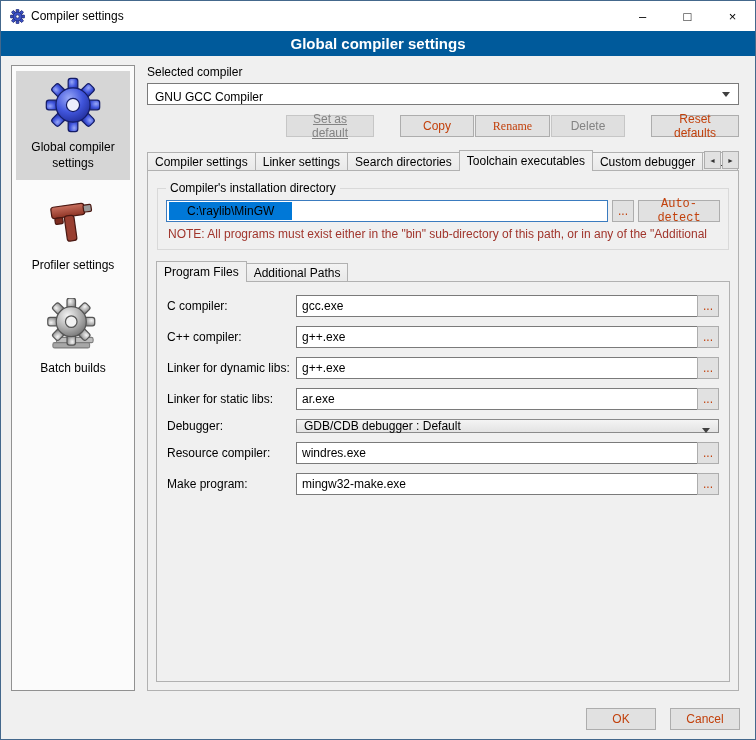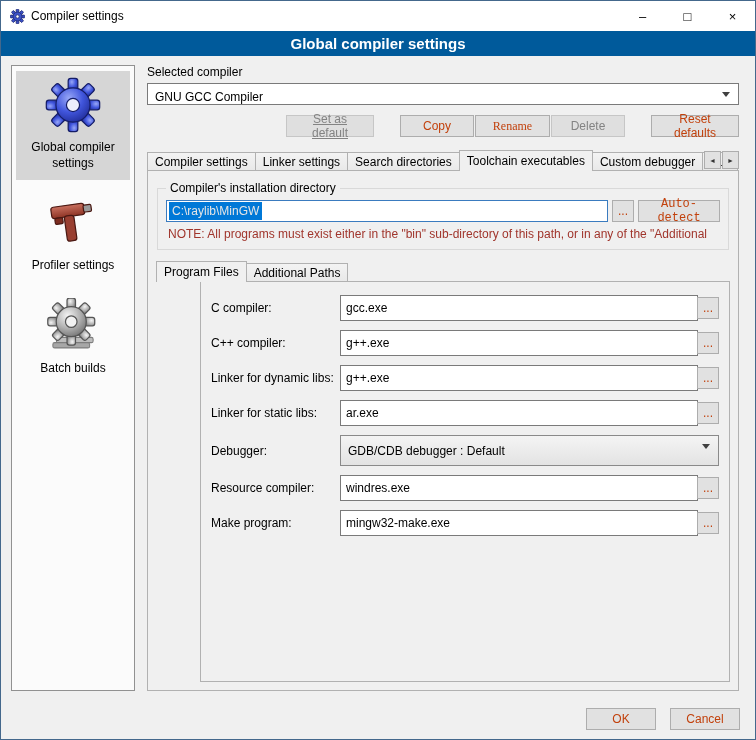--- a/index.html
+++ b/index.html
@@ -46,33 +46,33 @@
   .tab.active { height:22px; background:#f0f0f0; border-bottom:none; margin-bottom:-1px; position:relative; z-index:3; padding-bottom:1px; }
   .tab-scroll { position:absolute; right:0; bottom:2px; display:flex; }
   .sbtn { width:17px; height:18px; border:1px solid #adadad; background:#e1e1e1; display:flex; align-items:center; justify-content:center; margin-left:1px; font-size:7px; color:#333; cursor:default; }
 
   .tabpanel { border:1px solid #b1b1b1; margin-top:-1px; flex:1 1 auto; background:#f0f0f0; padding:10px 8px 8px; display:flex; flex-direction:column; min-height:0; position:relative; z-index:1; }
 
   fieldset.group { border:1px solid #d9d9d9; padding:5px 8px 8px; margin:0 1px; }
   legend { padding:0 4px; font-size:12px; }
   .dir-row { display:flex; align-items:center; }
   .path-input { flex:1; height:22px; border:1px solid #3a7bbf; background:#fff; display:flex; align-items:center; padding:0 2px; overflow:hidden; }
-  .sel-text { background:#0078d7; color:#e5e5e5; padding:2px 3px; white-space:nowrap; }
+  .sel-text { background:#0078d7; color:#000000; padding:2px 18px; white-space:nowrap; }
   .browse-btn { width:22px; padding:0; margin-left:4px; }
   .autodetect-btn { width:82px; margin-left:4px;font-family:Liberation Mono, monospace; }
   .note { color:#a0352c; margin:5px 2px 0; white-space:nowrap; overflow:hidden; }
 
   .subtabs { margin-top:10px; padding-right:0;align-items:flex-end; }
-  .subpanel { border:1px solid #b1b1b1; margin-top:-1px; flex:1 1 auto; background:#f0f0f0; padding:13px 10px 6px; position:relative; z-index:1;margin-left:44px; }
+  .subpanel { border:1px solid #b1b1b1; margin-top:-1px; flex:1 1 auto; background:#f0f0f0; padding:13px 10px 6px; position:relative; z-index:1; }
 
   .form-row { display:flex; align-items:center; margin-bottom:9px; }
   .form-label { flex:0 0 129px; }
-  .text-input { flex:1 1 auto; height:22px; border:1px solid #7a7a7a; background:#fff; padding:12px 5px; font-family:inherit; font-size:12px; min-width:0; }
+  .text-input { flex:1 1 auto; height:22px; border:1px solid #7a7a7a; background:#fff; padding:6px 5px; font-family:inherit; font-size:12px; min-width:0; }
   .mini-btn { flex:0 0 22px; width:22px; height:22px; margin-left:-1px; padding:0; }
-  .select { flex:1 1 auto; height:31px; border:1px solid #8a8a8a; background:linear-gradient(#f4f4f4,#e3e3e3); display:flex; align-items:center; padding:0 26px 0 7px; position:relative; }
+  .select { flex:1 1 auto; height:14px; border:1px solid #8a8a8a; background:linear-gradient(#f4f4f4,#e3e3e3); display:flex; align-items:center; padding:0 26px 0 7px; position:relative; }
 
   
   .footer { flex:0 0 40px; display:flex; justify-content:flex-end; align-items:center; gap:14px; padding:0 15px; }
   .footer .btn { width:70px; }
 </style>
 </head>
 <body>
 
 <div class="window">
 

